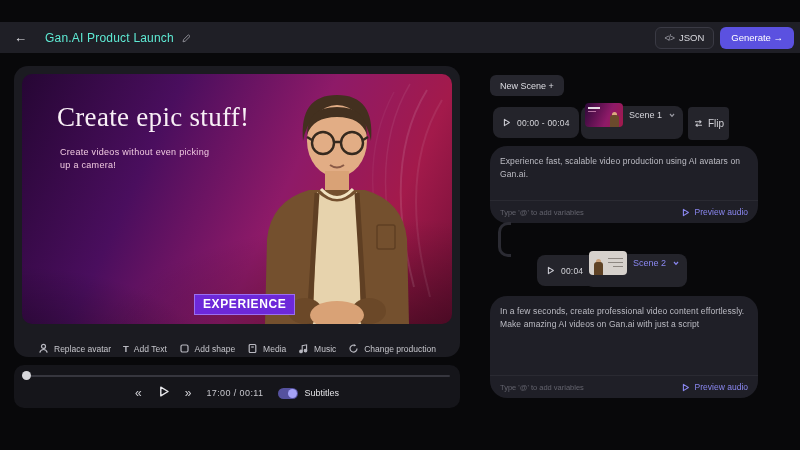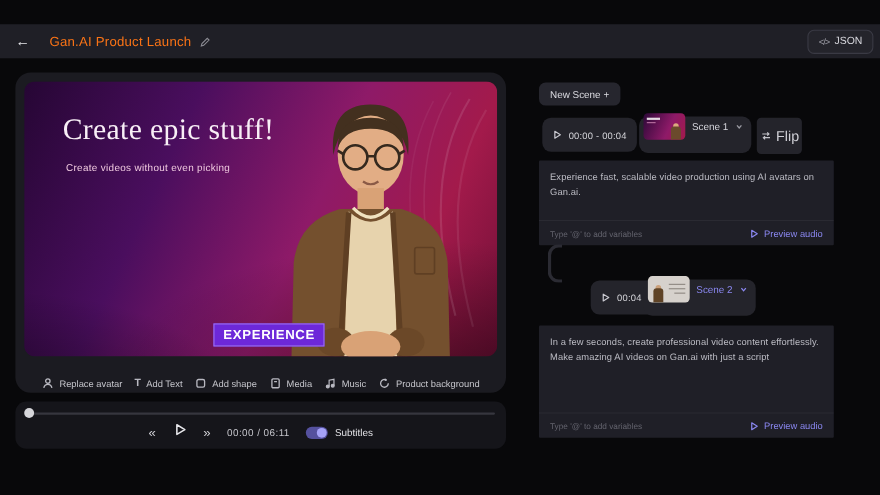--- a/index.html
+++ b/index.html
@@ -3,21 +3,21 @@
 <meta charset="utf-8">
 <style>
   * { margin:0; padding:0; box-sizing:border-box; }
   html,body { width:800px; height:450px; background:#08080a; overflow:hidden;
               font-family:"Liberation Sans", sans-serif; }
 
   
   #topbar { position:absolute; top:22px; left:0; width:800px; height:31px;
             background:#1f1f26; display:flex; align-items:center; }
   #back-arrow { margin-left:14px; color:#e6e6ea; font-size:13px; cursor:pointer; }
-  #doc-title { margin-left:18px; color:#f97316; font-size:12px; font-weight:500; letter-spacing:.2px; }
+  #doc-title { margin-left:18px; color:#5eead4; font-size:12px; font-weight:500; letter-spacing:.2px; }
   #edit-pencil { margin-left:7px; display:flex; }
   #topbar-right { margin-left:auto; margin-right:6px; display:flex; gap:6px; align-items:center; }
   .json-btn { height:22px; padding:0 9px; border:1px solid #3a3a44; border-radius:6px;
               background:#24242b; color:#d8d8de; font-size:9.5px; display:flex; align-items:center; gap:5px; }
   .json-btn .code { color:#9b9ba4; font-size:8.5px; letter-spacing:-1px; }
   .gen-btn { height:22px; padding:0 11px; border-radius:6px; background:#5b51e0;
              color:#fff; font-size:9.5px; display:flex; align-items:center; font-weight:500; }
 
   
   #editor-card { position:absolute; left:14px; top:66px; width:446px; height:291px;
@@ -75,22 +75,22 @@
   .thumb1 .t1-text2 { position:absolute; left:3px; top:8px; width:8px; height:1.5px; background:rgba(255,180,220,.6); }
   .thumb1 .t1-man { position:absolute; right:4px; bottom:0; width:9px; height:12px; background:#6b4a2c;
                     border-radius:3px 3px 0 0; }
   .thumb1 .t1-head { position:absolute; right:6px; bottom:10px; width:5px; height:5px; background:#dca97f; border-radius:50%; }
   .thumb2 { background:#d6d1cc; }
   .thumb2 .t2-man { position:absolute; left:5px; bottom:0; width:9px; height:13px; background:#5f4326; border-radius:3px 3px 0 0; }
   .thumb2 .t2-head { position:absolute; left:7px; bottom:11px; width:5px; height:5px; background:#caa07a; border-radius:50%; }
   .thumb2 .t2-line { position:absolute; right:4px; width:15px; height:1.5px; background:#8d8781; }
   #flip-btn { position:absolute; left:688px; top:107px; width:41px; height:33px; background:#24242b;
               border-radius:4px; display:flex; align-items:center; justify-content:center; gap:4px;
-              color:#d0d0d6; font-size:13px; }
-  .script-card { position:absolute; left:490px; width:268px; background:#1f1f27; border-radius:1px; }
+              color:#d0d0d6; font-size:10px; }
+  .script-card { position:absolute; left:490px; width:268px; background:#1f1f27; border-radius:17px; }
   .script-text { padding:9px 10px; color:#bcbcc4; font-size:8.5px; line-height:12.5px; letter-spacing:.1px; }
   .script-footer { position:absolute; left:0; right:0; bottom:0; height:23px;
                    border-top:1px solid rgba(255,255,255,.05); display:flex; align-items:center;
                    justify-content:space-between; padding:0 10px; }
   .vars-hint { color:#63636d; font-size:7.5px; }
   .preview-audio { display:flex; align-items:center; gap:5px; color:#8a87f0; font-size:8.5px; font-weight:500; cursor:pointer; }
   #connector { position:absolute; left:498px; top:222px; width:13px; height:35px;
                border-left:3px solid #2b2b33; border-top:3px solid #2b2b33; border-bottom:3px solid #2b2b33;
                border-radius:10px 0 0 10px; }
   .chev { display:flex; }
@@ -104,20 +104,23 @@
   <span id="doc-title">Gan.AI Product Launch</span>
   <span id="edit-pencil">
     <svg width="10" height="10" viewBox="0 0 10 10">
         <path d="M2 8.8 L2.6 6.6 L7.4 1.8 L9 3.4 L4.2 8.2 Z" fill="none" stroke="#8b8b93" stroke-width="1"></path>
       </svg>
   </span>
   <div id="topbar-right">
     <div class="json-btn">
       <span class="code">&lt;/&gt;</span>
       <span>JSON</span>
+    </div>
+    <div class="gen-btn">
+      <span>Generate →</span>
     </div>
   </div>
 </div>
 
 <div id="editor-card">
   <div id="video">
     <svg id="streaks" width="150" height="230" viewBox="0 0 150 230">
       <path d="M125 8 Q80 80 112 205" stroke="rgba(255,255,255,0.11)" stroke-width="2" fill="none"></path>
       <path d="M140 18 Q95 92 128 215" stroke="rgba(255,255,255,0.08)" stroke-width="2" fill="none"></path>
       <path d="M108 2 Q66 72 96 190" stroke="rgba(255,255,255,0.07)" stroke-width="1.5" fill="none"></path>
@@ -142,20 +145,21 @@
       <path d="M80 104 L72 235" stroke="#5f3f23" stroke-width="5"></path>
       <path d="M120 104 L128 235" stroke="#5f3f23" stroke-width="5"></path>
       <rect x="140" y="136" width="18" height="24" rx="2" fill="none" stroke="#5f3f23" stroke-width="1.5"></rect>
       <ellipse cx="68" cy="222" rx="17" ry="13" fill="#6b4828"></ellipse>
       <ellipse cx="132" cy="222" rx="17" ry="13" fill="#6b4828"></ellipse>
       <ellipse cx="100" cy="226" rx="27" ry="14" fill="#d9a276"></ellipse>
     </svg>
     <div id="headline">Create epic stuff!</div>
     <div id="subheadline">
       <div>Create videos without even picking</div>
+      <div>up a camera!</div>
     </div>
     <div id="caption-badge">EXPERIENCE</div>
   </div>
 
   <div id="edit-toolbar">
     <div class="tool">
       <span>
         <svg width="11" height="11" viewBox="0 0 11 11" fill="none" stroke="#b9b9c1" stroke-width="1.2">
             <circle cx="5.5" cy="3.4" r="2"></circle>
             <path d="M1.8 9.6 Q2.5 6.5 5.5 6.5 Q8.5 6.5 9.2 9.6"></path>
@@ -194,37 +198,37 @@
       </span>
       <span>Music</span>
     </div>
     <div class="tool">
       <span>
         <svg width="11" height="11" viewBox="0 0 11 11" fill="none" stroke="#b9b9c1" stroke-width="1.2">
             <path d="M9 5.5 A3.5 3.5 0 1 1 7.4 2.6"></path>
             <path d="M6.6 0.9 L7.8 2.8 L5.7 3.4" fill="#b9b9c1" stroke="none"></path>
           </svg>
       </span>
-      <span>Product background</span>
+      <span>Change production</span>
     </div>
   </div>
 </div>
 
 <div id="timeline-card">
   <div id="scrub-line"></div>
   <div id="scrub-dot"></div>
   <div id="transport">
     <span class="skip">«</span>
     <span>
       <svg width="13" height="13" viewBox="0 0 12 12">
           <path d="M3.5 2 L10.2 6 L3.5 10 Z" fill="none" stroke="#e8e8ec" stroke-width="1.3" stroke-linejoin="round"></path>
         </svg>
     </span>
     <span class="skip">»</span>
-    <span id="time-display">00:00 / 06:11</span>
+    <span id="time-display">17:00 / 00:11</span>
     <span id="subtitles-group">
       <span id="subtitles-toggle">
           <span class="thumb"></span>
         </span>
       <span id="subtitles-label">Subtitles</span>
     </span>
   </div>
 </div>
 
 <div id="new-scene-btn">New Scene +</div>

